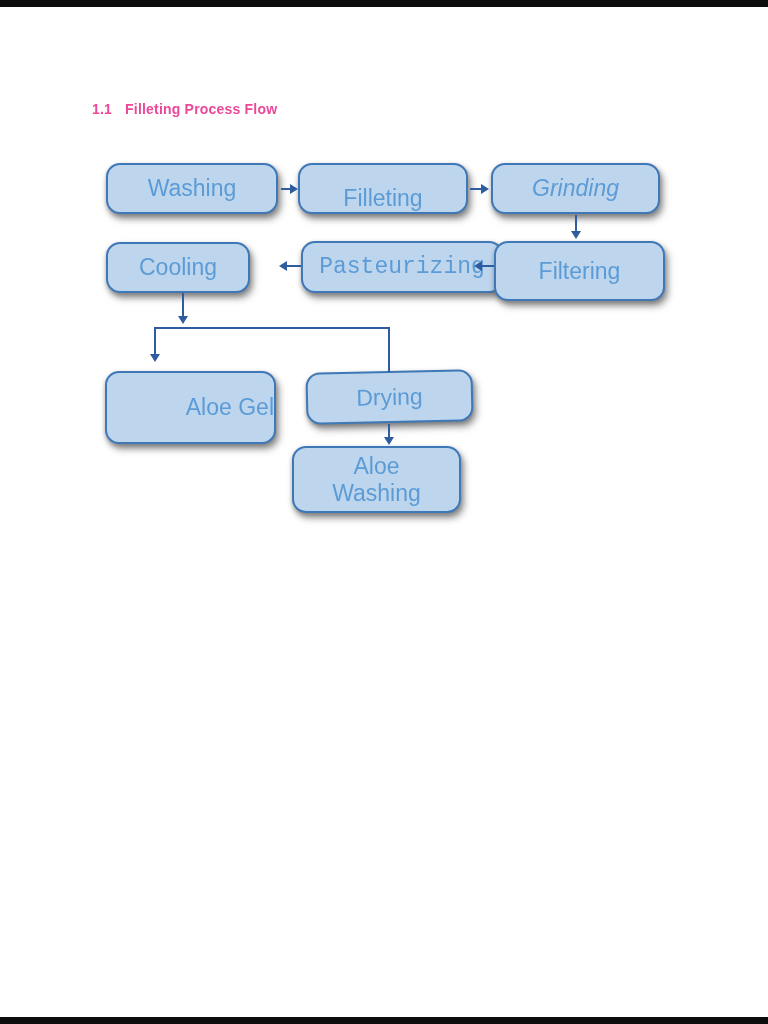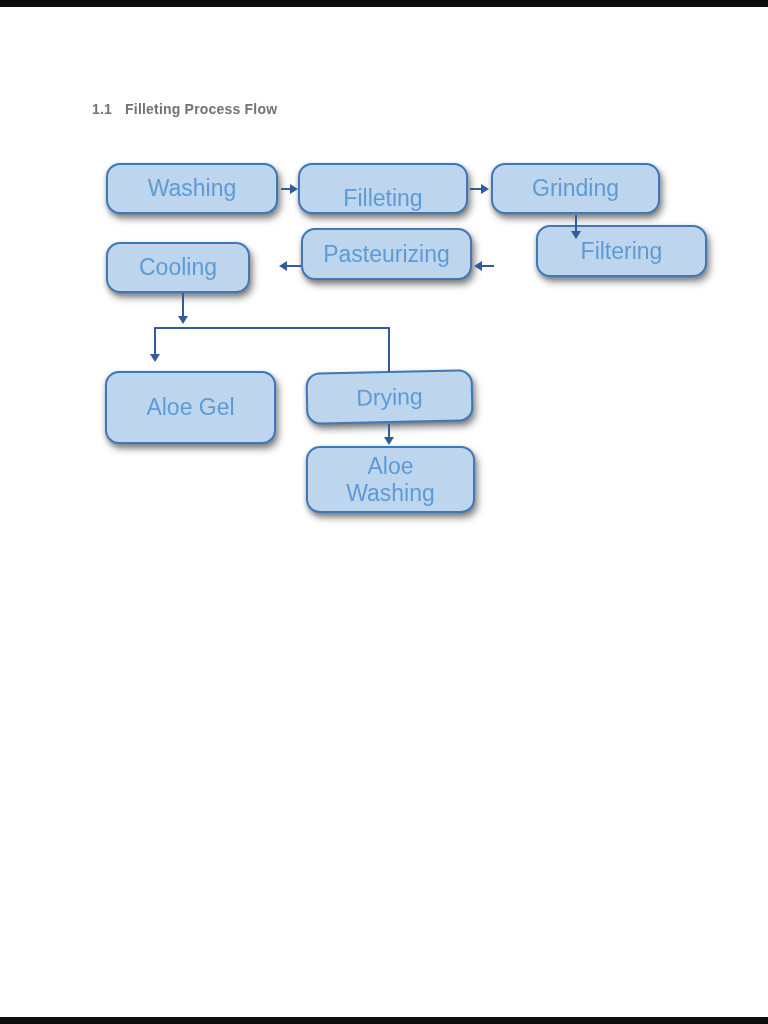--- a/index.html
+++ b/index.html
@@ -29,27 +29,27 @@
     position:absolute;box-sizing:border-box;
     background:var(--fill);
     border:2px solid var(--stroke);
     border-radius:14px;
     box-shadow:3px 5px 7px rgba(60,60,60,.55), 0 2px 4px rgba(90,90,90,.35);
     display:flex;align-items:center;justify-content:center;
     color:var(--label);font-size:23px;line-height:27px;text-align:center;
   }
   .n-washing     {left:106px;top:163px;width:172px;height:51px;}
   .n-filleting   {left:298px;top:163px;width:170px;height:51px;align-items:flex-end;}
-  .n-grinding    {left:491px;top:163px;width:169px;height:51px;}
+  .n-grinding    {left:491px;top:163px;width:169px;height:51px;font-style:italic;}
   .n-cooling     {left:106px;top:242px;width:144px;height:51px;}
-  .n-pasteurizing{left:301px;top:228px;width:171px;height:52px;}
-  .n-filtering   {left:494px;top:225px;width:171px;height:52px;margin-left:42px;}
-  .n-aloe-gel    {left:105px;top:371px;width:171px;height:73px;}
+  .n-pasteurizing{left:301px;top:241px;width:202px;height:52px;font-family:Liberation Mono, monospace;}
+  .n-filtering   {left:494px;top:241px;width:171px;height:60px;}
+  .n-aloe-gel    {left:105px;top:371px;width:171px;height:73px;justify-content:flex-end;}
   .n-drying      {left:306px;top:371px;width:167px;height:52px;transform:rotate(-1.2deg);}
-  .n-aloe-powder {left:306px;top:446px;width:169px;height:67px;}
+  .n-aloe-powder {left:292px;top:446px;width:169px;height:67px;}
 
   .hline,.vline{position:absolute;background:var(--conn);}
   .arr-right{position:absolute;width:0;height:0;
     border-top:5px solid transparent;border-bottom:5px solid transparent;
     border-left:8px solid var(--conn);}
   .arr-left{position:absolute;width:0;height:0;
     border-top:5px solid transparent;border-bottom:5px solid transparent;
     border-right:8px solid var(--conn);}
   .arr-down{position:absolute;width:0;height:0;
     border-left:5px solid transparent;border-right:5px solid transparent;
@@ -83,21 +83,21 @@
   
   .e10-l{left:388px;top:424px;width:2px;height:13px;}
   .e10-h{left:384px;top:437px;}
 </style>
 </head>
 <body style="background: rgb(255, 255, 255);">
 
 <div class="letterbox top"></div>
 <div class="letterbox bottom"></div>
 
-<div class="heading" style="color: #737373;">
+<div class="heading" style="color: #ec4899;">
   <span>1.1</span>
   <span>Filleting Process Flow</span>
 </div>
 
 <div class="node n-washing">
   <span>Washing</span>
 </div>
 <div class="node n-filleting">
   <span>Filleting</span>
 </div>

